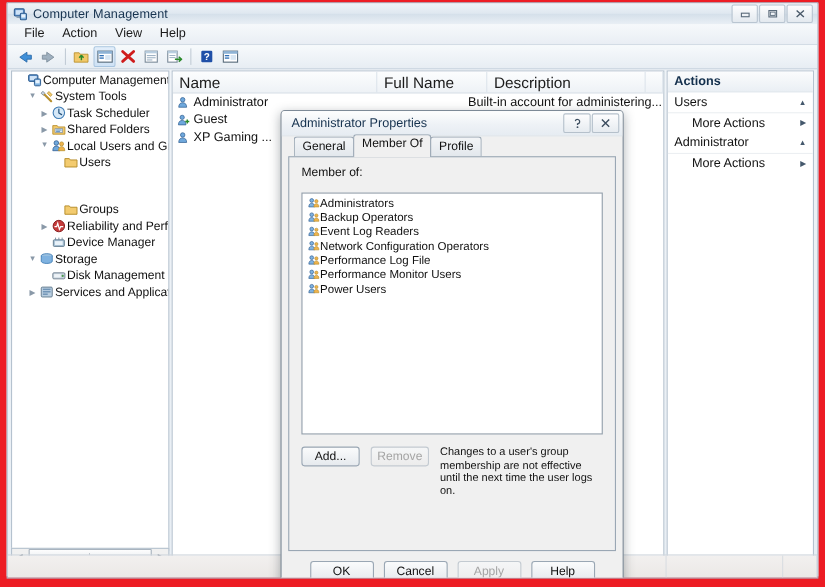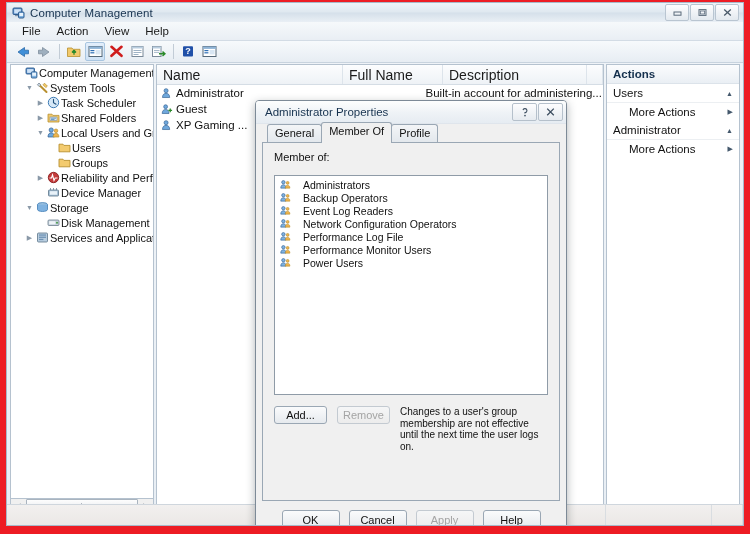--- a/index.html
+++ b/index.html
@@ -233,21 +233,21 @@
     background: #f0f0f0;
     position: absolute; left: 0; right: 0; top: 17px; bottom: 30px;
     box-sizing: border-box;
   }
   .memberlabel { font-size: 11px; color: #111; margin: 8px 0 3px 11px; }
   .memberlist {
     position: absolute; left: 11px; right: 11px; top: 32px; height: 220px;
     background: #ffffff; border: 1px solid #8f9ba7;
     box-sizing: border-box; overflow: hidden; padding-top: 2px;
   }
-  .mrow { display: flex; align-items: center; height: 13px; font-size: 10.5px; color: #111; padding-left: 5px; gap: 12px;}
+  .mrow { display: flex; align-items: center; height: 13px; font-size: 10.5px; color: #111; padding-left: 5px; gap: 0;}
   .dlgbtnrow { position: absolute; left: 11px; right: 11px; top: 263px; display: flex; align-items: flex-start; }
   .btn {
     font-size: 11px; color: #111;
     background: linear-gradient(to bottom,#fafbfc,#e6eaee);
     border: 1px solid #9aa7b4; border-radius: 3px;
     height: 18px; display: flex; align-items: center; justify-content: center;
     box-sizing: border-box;
   }
   .btn.disabled { color: #a4a4a4; background: linear-gradient(to bottom,#f5f6f7,#ececec); border-color: #c3cad1; }
   .note { font-size: 10px; color: #111; line-height: 11.5px; margin-left: 10px; flex: 1; }
@@ -440,21 +440,21 @@
           </div>
           <div class="tree-row" style="padding-left: 35px;">
             <span class="twisty"></span>
             <span class="ticon">
               <svg width="13" height="13" viewBox="0 0 13 13">
                 <path d="M1,3.2 L5,3.2 L5.9,4.4 L12,4.4 L12,10.8 L1,10.8 Z" fill="#f3cb6f" stroke="#b8902f" stroke-width=".9"></path>
               </svg>
             </span>
             <span class="tlabel">Users</span>
           </div>
-          <div class="tree-row" style="padding-left: 35px;">
+          <div class="tree-row" style="padding-left: 35px; margin-top: 28px;">
             <span class="twisty"></span>
             <span class="ticon">
               <svg width="13" height="13" viewBox="0 0 13 13">
                 <path d="M1,3.2 L5,3.2 L5.9,4.4 L12,4.4 L12,10.8 L1,10.8 Z" fill="#f3cb6f" stroke="#b8902f" stroke-width=".9"></path>
               </svg>
             </span>
             <span class="tlabel">Groups</span>
           </div>
           <div class="tree-row" style="padding-left: 24px;">
             <span class="twisty">▶</span>

